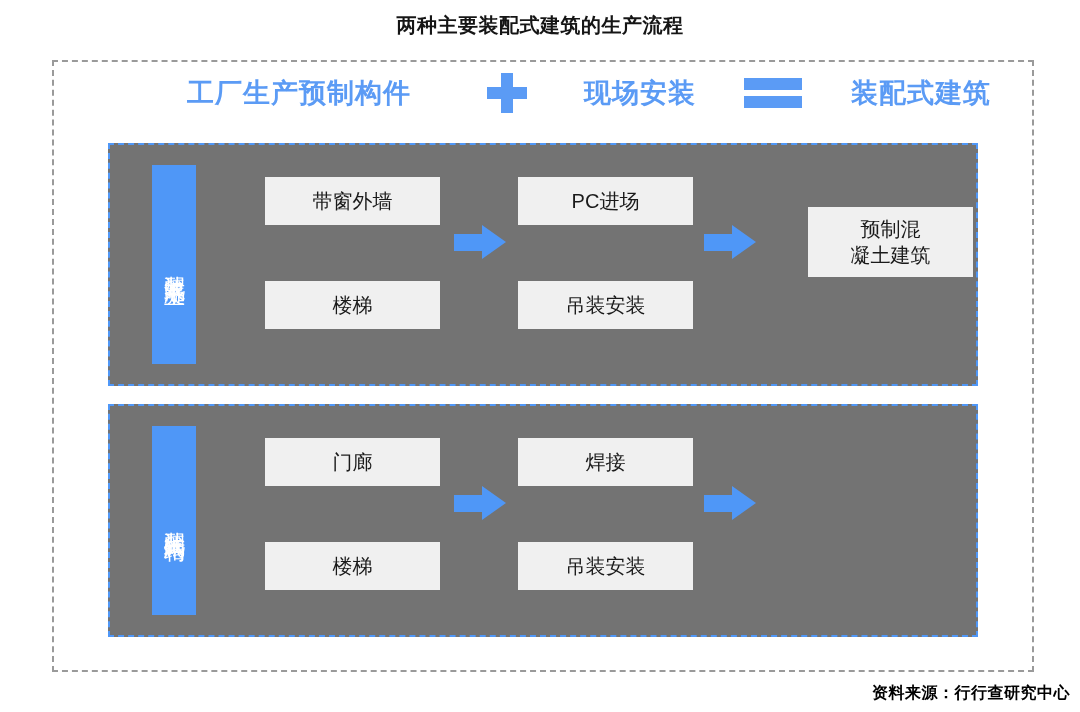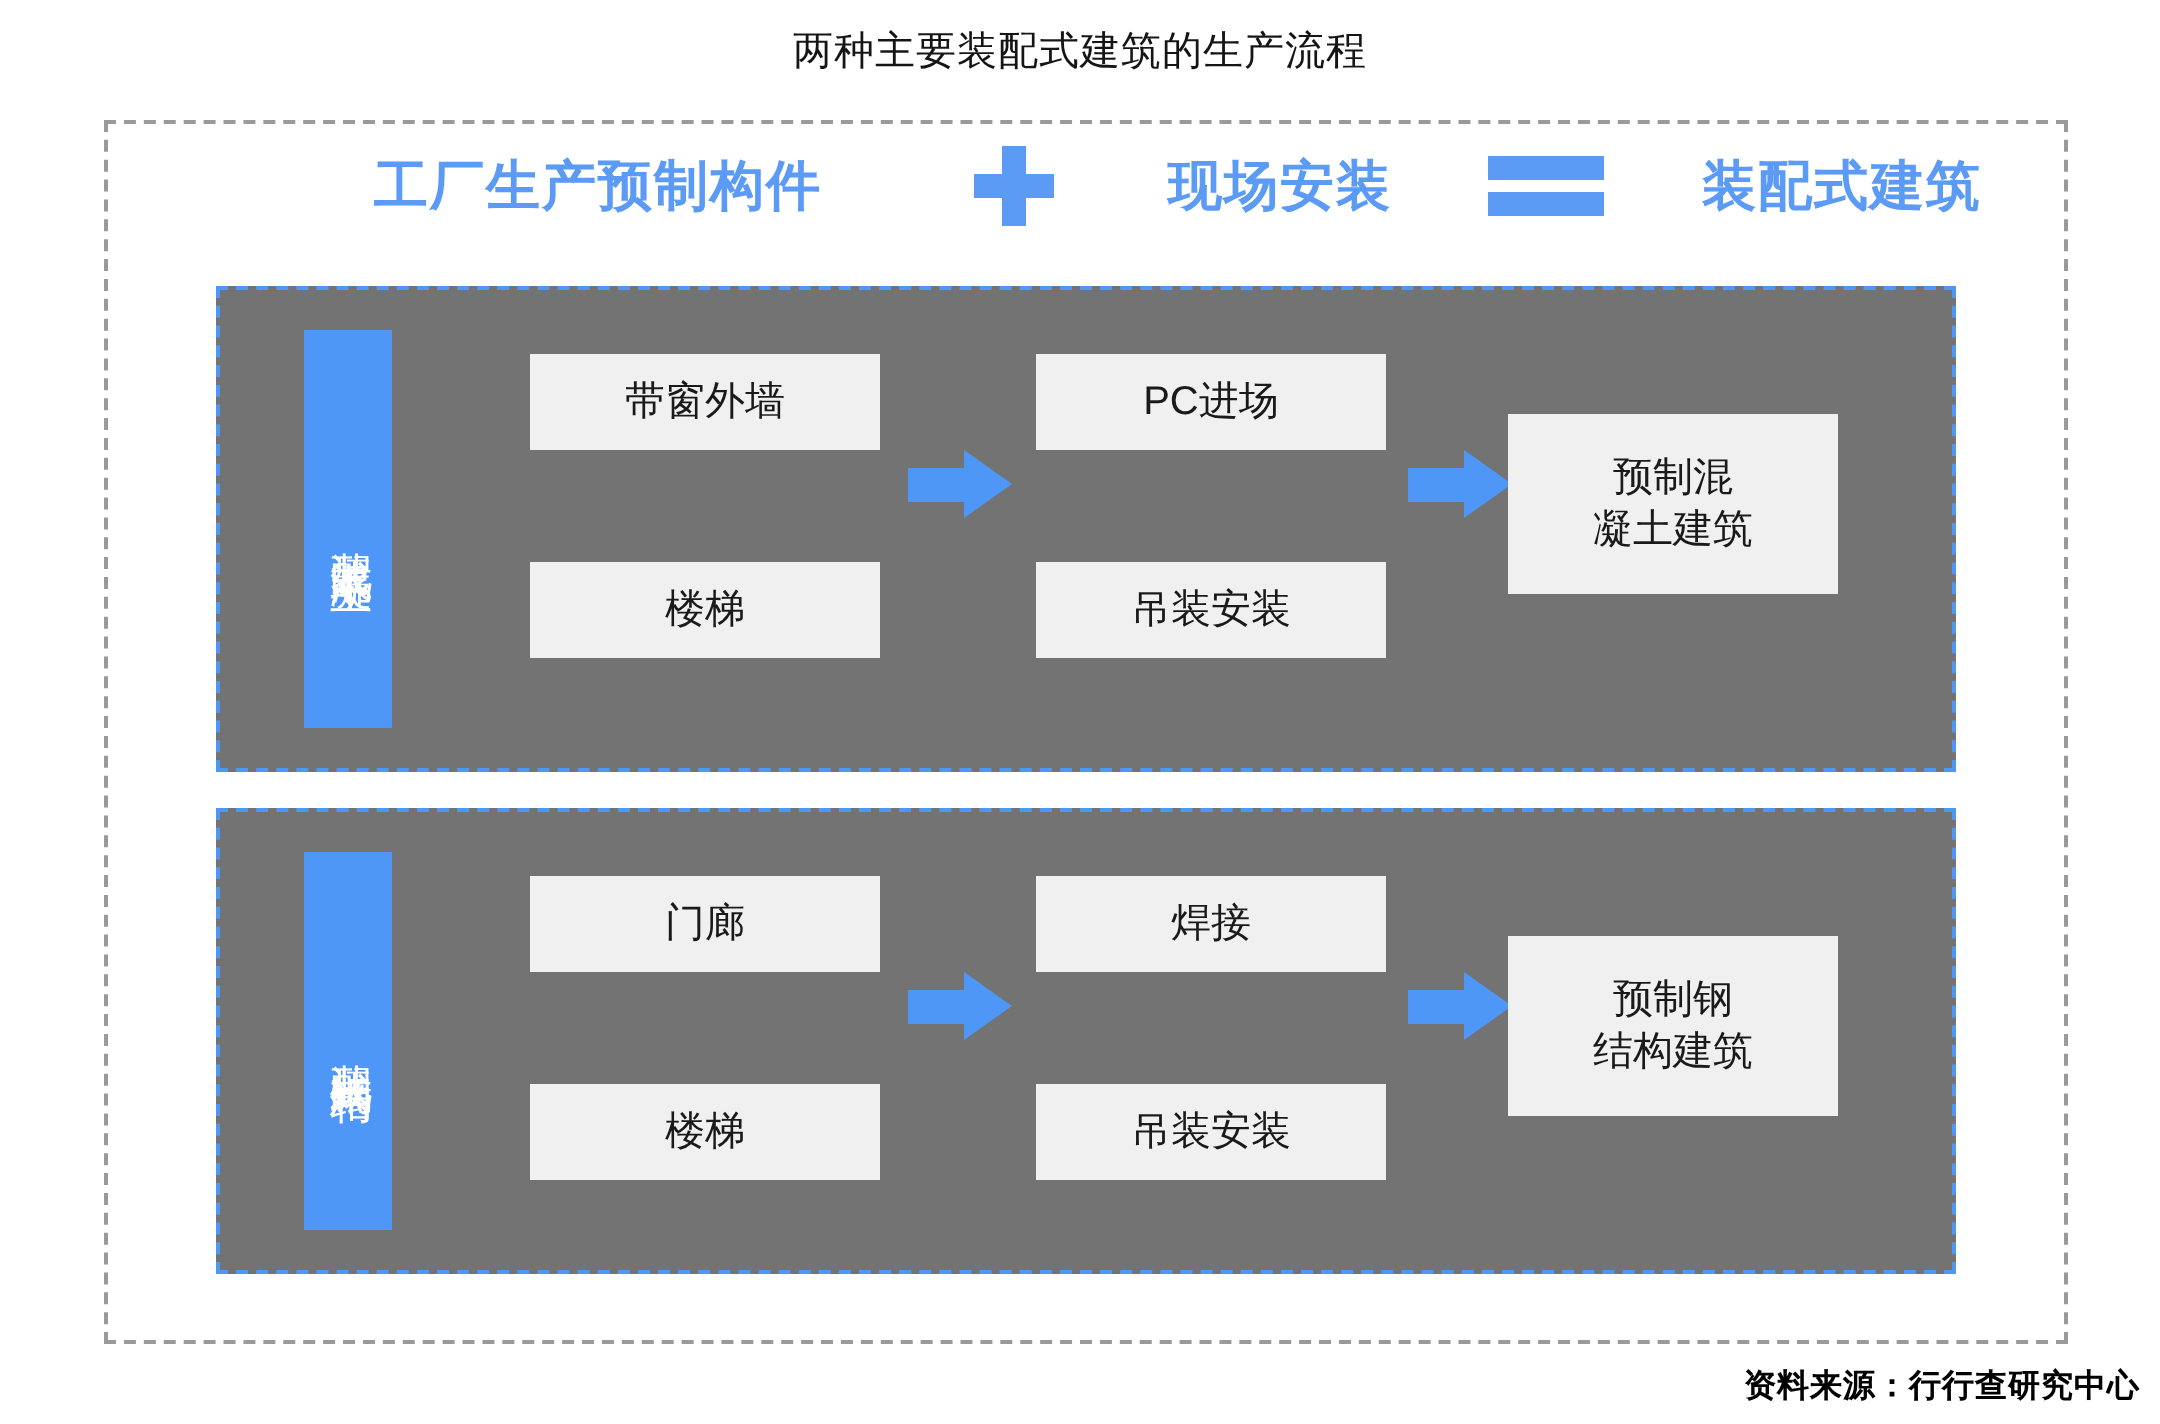--- a/index.html
+++ b/index.html
@@ -17,21 +17,21 @@
   }
 
   
   .chart-title {
     position: absolute;
     top: 12px;
     left: 0;
     width: 1080px;
     text-align: center;
     font-size: 20px;
-    font-weight: normal;
+    font-weight: bold;
     color: #151515;
     letter-spacing: 0.5px;
   }
 
   
   .outer-frame {
     position: absolute;
     left: 52px;
     top: 60px;
     width: 982px;
@@ -160,21 +160,21 @@
   .col1 { left: 155px; width: 175px; height: 48px; }
   .col1.top { top: 32px; }
   .col1.bot { top: 136px; }
 
   
   .col2 { left: 408px; width: 175px; height: 48px; }
   .col2.top { top: 32px; }
   .col2.bot { top: 136px; }
 
   
-  .col3 { left: 644px; width: 165px; height: 90px; top: 62px; }
+  .col3 { left: 698px; width: 165px; height: 70px; top: 62px; }
 
   
   .arrow {
     position: absolute;
     width: 52px;
     height: 34px;
   }
   .arrow .shaft {
     position: absolute;
     left: 0; top: 9px;
@@ -274,22 +274,16 @@
     </div>
 
     <div class="gbox col2 top">焊接</div>
     <div class="gbox col2 bot">吊装安装</div>
 
     <div class="arrow arrow-2">
       <span class="shaft"></span>
         <span class="head"></span>
     </div>
 
-    <div class="gbox col3">
-      <div>
-        <div>预制钢</div>
-        <div>结构建筑</div>
-      </div>
-    </div>
   </div>
 </div>
 
 <div class="source-note">资料来源：行行查研究中心</div>
 
 </body></html>

